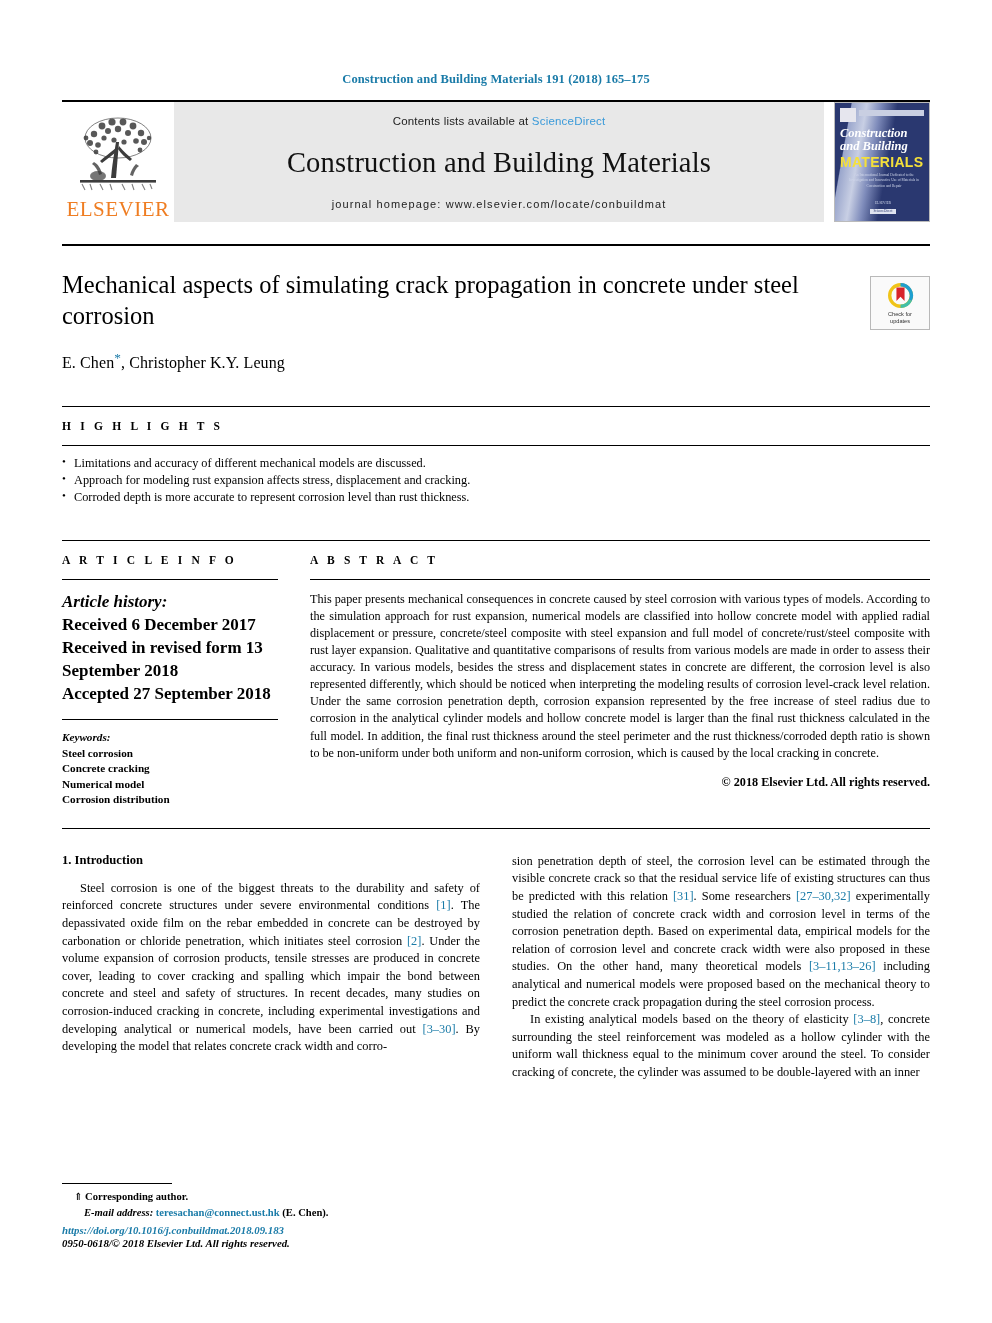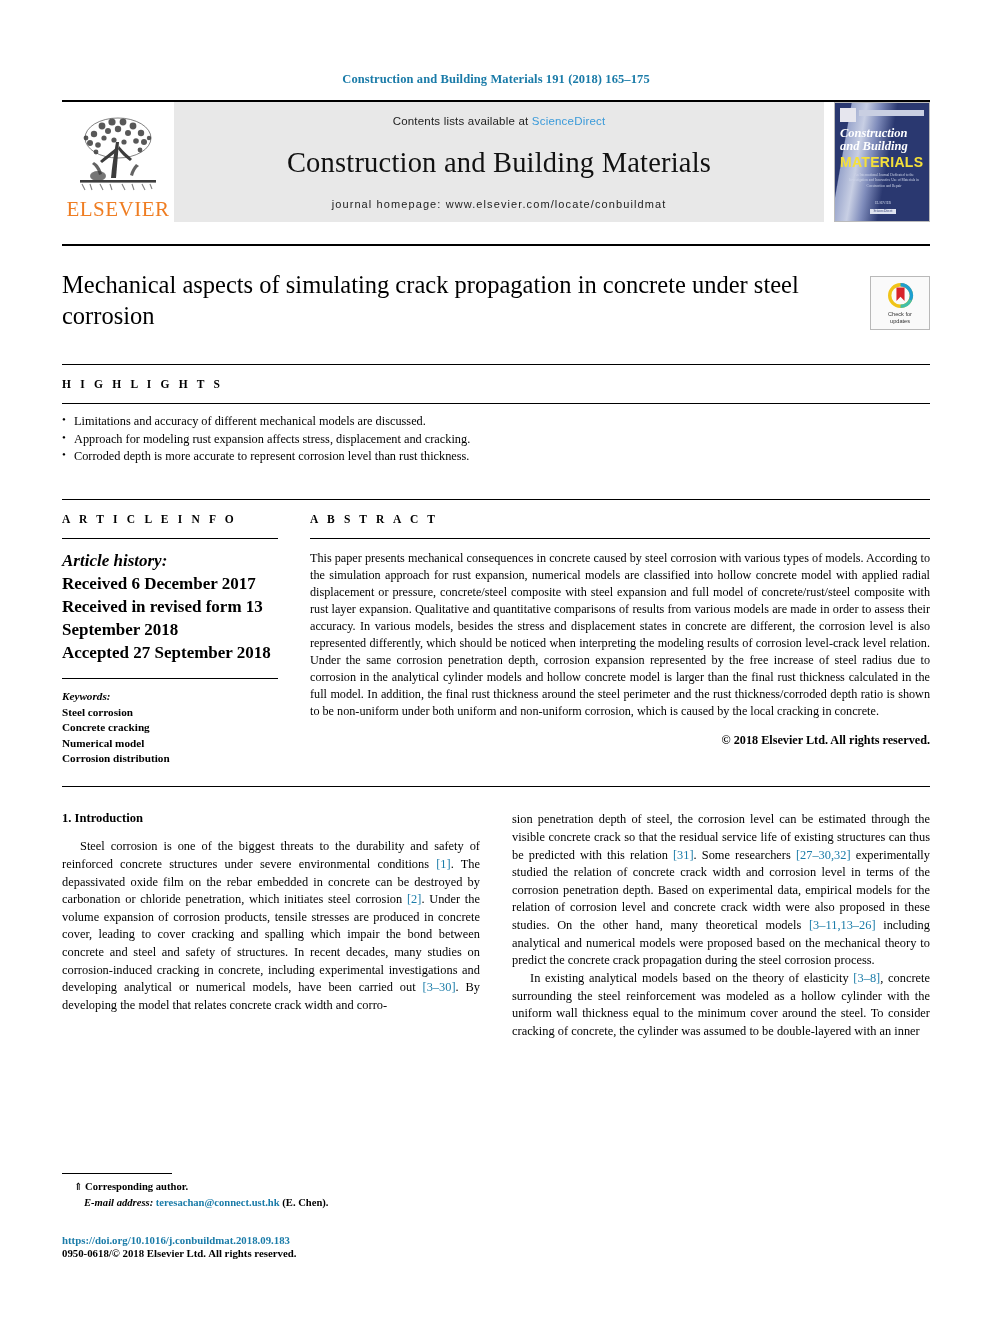--- a/index.html
+++ b/index.html
@@ -302,38 +302,38 @@
   .para + .para { margin-top: 0; }
   a.cite, .cite {
     color: #1a7ba8;
     text-decoration: none;
   }
 
   
   .footnote-wrap {
     position: absolute;
     left: 62px;
-    bottom: 64px;
+    bottom: 74px;
     width: 400px;
   }
   .footnote-rule {
     border-top: 1px solid #000;
     width: 110px;
     margin-bottom: 5px;
   }
   .fn-line {
     font-size: 10.6px;
     line-height: 1.45;
     font-weight: bold;
   }
   .fn-line .arrow { font-size: 10px; }
   .fn-indent { padding-left: 12px; }
   .fn-ital { font-style: italic; }
   .fn-link { color: #1a7ba8; }
-  .doi-block { margin-top: 24px; }
+  .doi-block { margin-top: 4px; font-style: italic; }
   .doi-link {
     color: #1a7ba8;
     font-size: 10.8px;
     display: block;
     font-weight: bold;
   }
   .issn-line {
     font-size: 10.8px;
     font-weight: bold;
     margin-top: 1px;
@@ -409,20 +409,23 @@
         <span>ELSEVIER</span><br>
         <span class="badge">ScienceDirect</span>
       </div>
     </div>
   </div>
 
   <div class="title-rule"></div>
   <div class="title-area">
     <div class="title-left">
       <h1 class="article-title">Mechanical aspects of simulating crack propagation in concrete under steel corrosion</h1>
+      <div class="authors">
+        <span>E. Chen</span><sup class="star">*</sup><span>, Christopher K.Y. Leung</span>
+      </div>
     </div>
     <div class="crossmark">
       <svg width="27" height="27" viewBox="0 0 40 40">
         <circle cx="20" cy="20" r="16" fill="none" stroke="#f0c419" stroke-width="5"></circle>
         <path d="M20 4 A16 16 0 0 1 34.5 27" fill="none" stroke="#1f9fd0" stroke-width="5"></path>
         <path d="M34.5 27 A16 16 0 0 1 20 36" fill="none" stroke="#3fbfa8" stroke-width="5"></path>
         <path d="M14 8 h12 v20 l-6 -6 l-6 6 Z" fill="#d8232a"></path>
       </svg>
       <div class="crossmark-label">
         <span>Check for</span><br>

